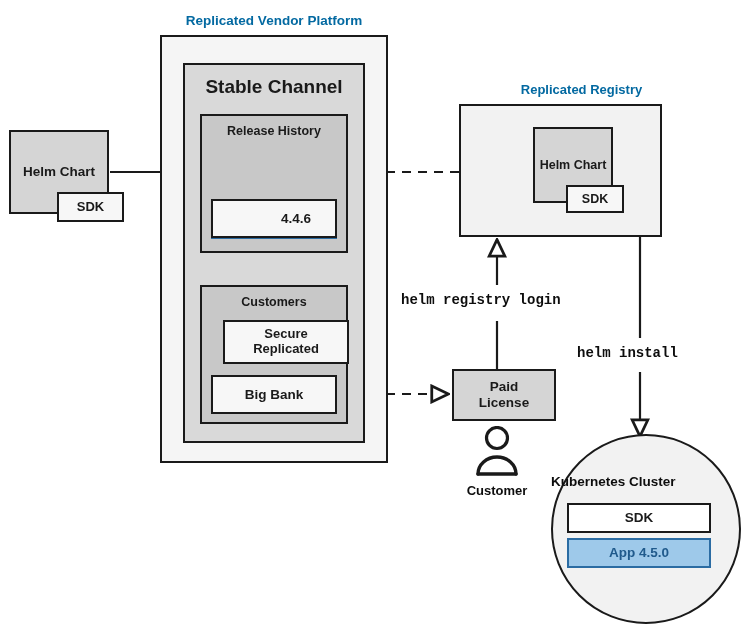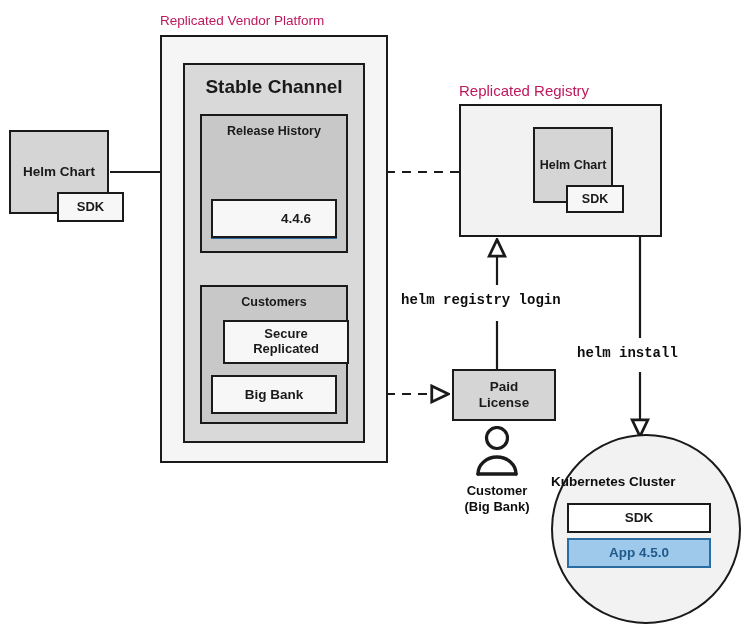--- a/index.html
+++ b/index.html
@@ -27,22 +27,23 @@
     display: flex;
     align-items: center;
     justify-content: center;
     text-align: center;
     font-weight: bold;
     color: #1a1a1a;
     line-height: 1.15;
   }
   .title {
     position: absolute;
-    font-weight: normal;
-    color: #be185d;
+    font-weight: bold;
+    color: #0369a1;
+    text-align: center;
     white-space: nowrap;
   }
   
   #vendor-platform {
     left: 160px; top: 35px; width: 228px; height: 428px;
     background: #f5f5f5;
   }
   #stable-channel {
     left: 183px; top: 63px; width: 182px; height: 380px;
     background: #d9d9d9;
@@ -132,21 +133,21 @@
     background: #ffffff; font-size: 13.5px;
   }
   #k8s-app {
     left: 567px; top: 538px; width: 144px; height: 30px;
     background: #9ec9ea; border-color: #2b6ca3; color: #205a8c;
     font-size: 13.5px;
   }
 
   
   #title-vendor { left: 160px; top: 13px; width: 228px; font-size: 13.5px; }
-  #title-registry { left: 459px; top: 82px; width: 203px; font-size: 15px; }
+  #title-registry { left: 480px; top: 82px; width: 203px; font-size: 13px; }
 
   
   .cmd {
     position: absolute;
     font-family: "Liberation Mono", "DejaVu Sans Mono", monospace;
     font-weight: bold;
     font-size: 14px;
     color: #0d0d0d;
     white-space: nowrap;
   }
@@ -230,21 +231,20 @@
   <span>License</span>
 </div>
 
 <svg id="customer-actor" viewBox="0 0 90 50">
   <circle cx="45" cy="12" r="10.5" fill="none" stroke="#1a1a1a" stroke-width="3.2"></circle>
   <path d="M 26 48 A 19 17 0 0 1 64 48" fill="none" stroke="#1a1a1a" stroke-width="3.4" stroke-linecap="round"></path>
   <line x1="26" y1="48" x2="64" y2="48" stroke="#1a1a1a" stroke-width="3.4" stroke-linecap="round"></line>
 </svg>
 <div id="customer-caption">
   <div>Customer</div>
-  <div>(Big Bank)</div>
 </div>
 
 <div class="node" id="k8s-cluster"></div>
 <div id="k8s-label">Kubernetes Cluster</div>
 <div class="node" id="k8s-sdk">SDK</div>
 <div class="node" id="k8s-app">App 4.5.0</div>
 
 <div class="cmd" id="cmd-login">helm registry login</div>
 <div class="cmd" id="cmd-install">helm install</div>
 

